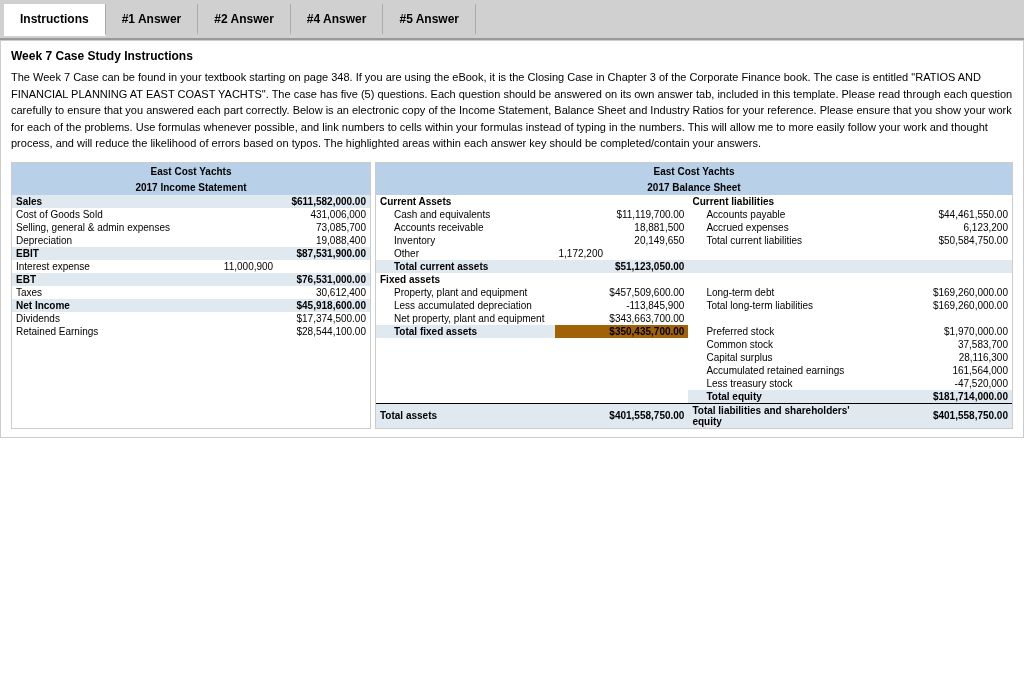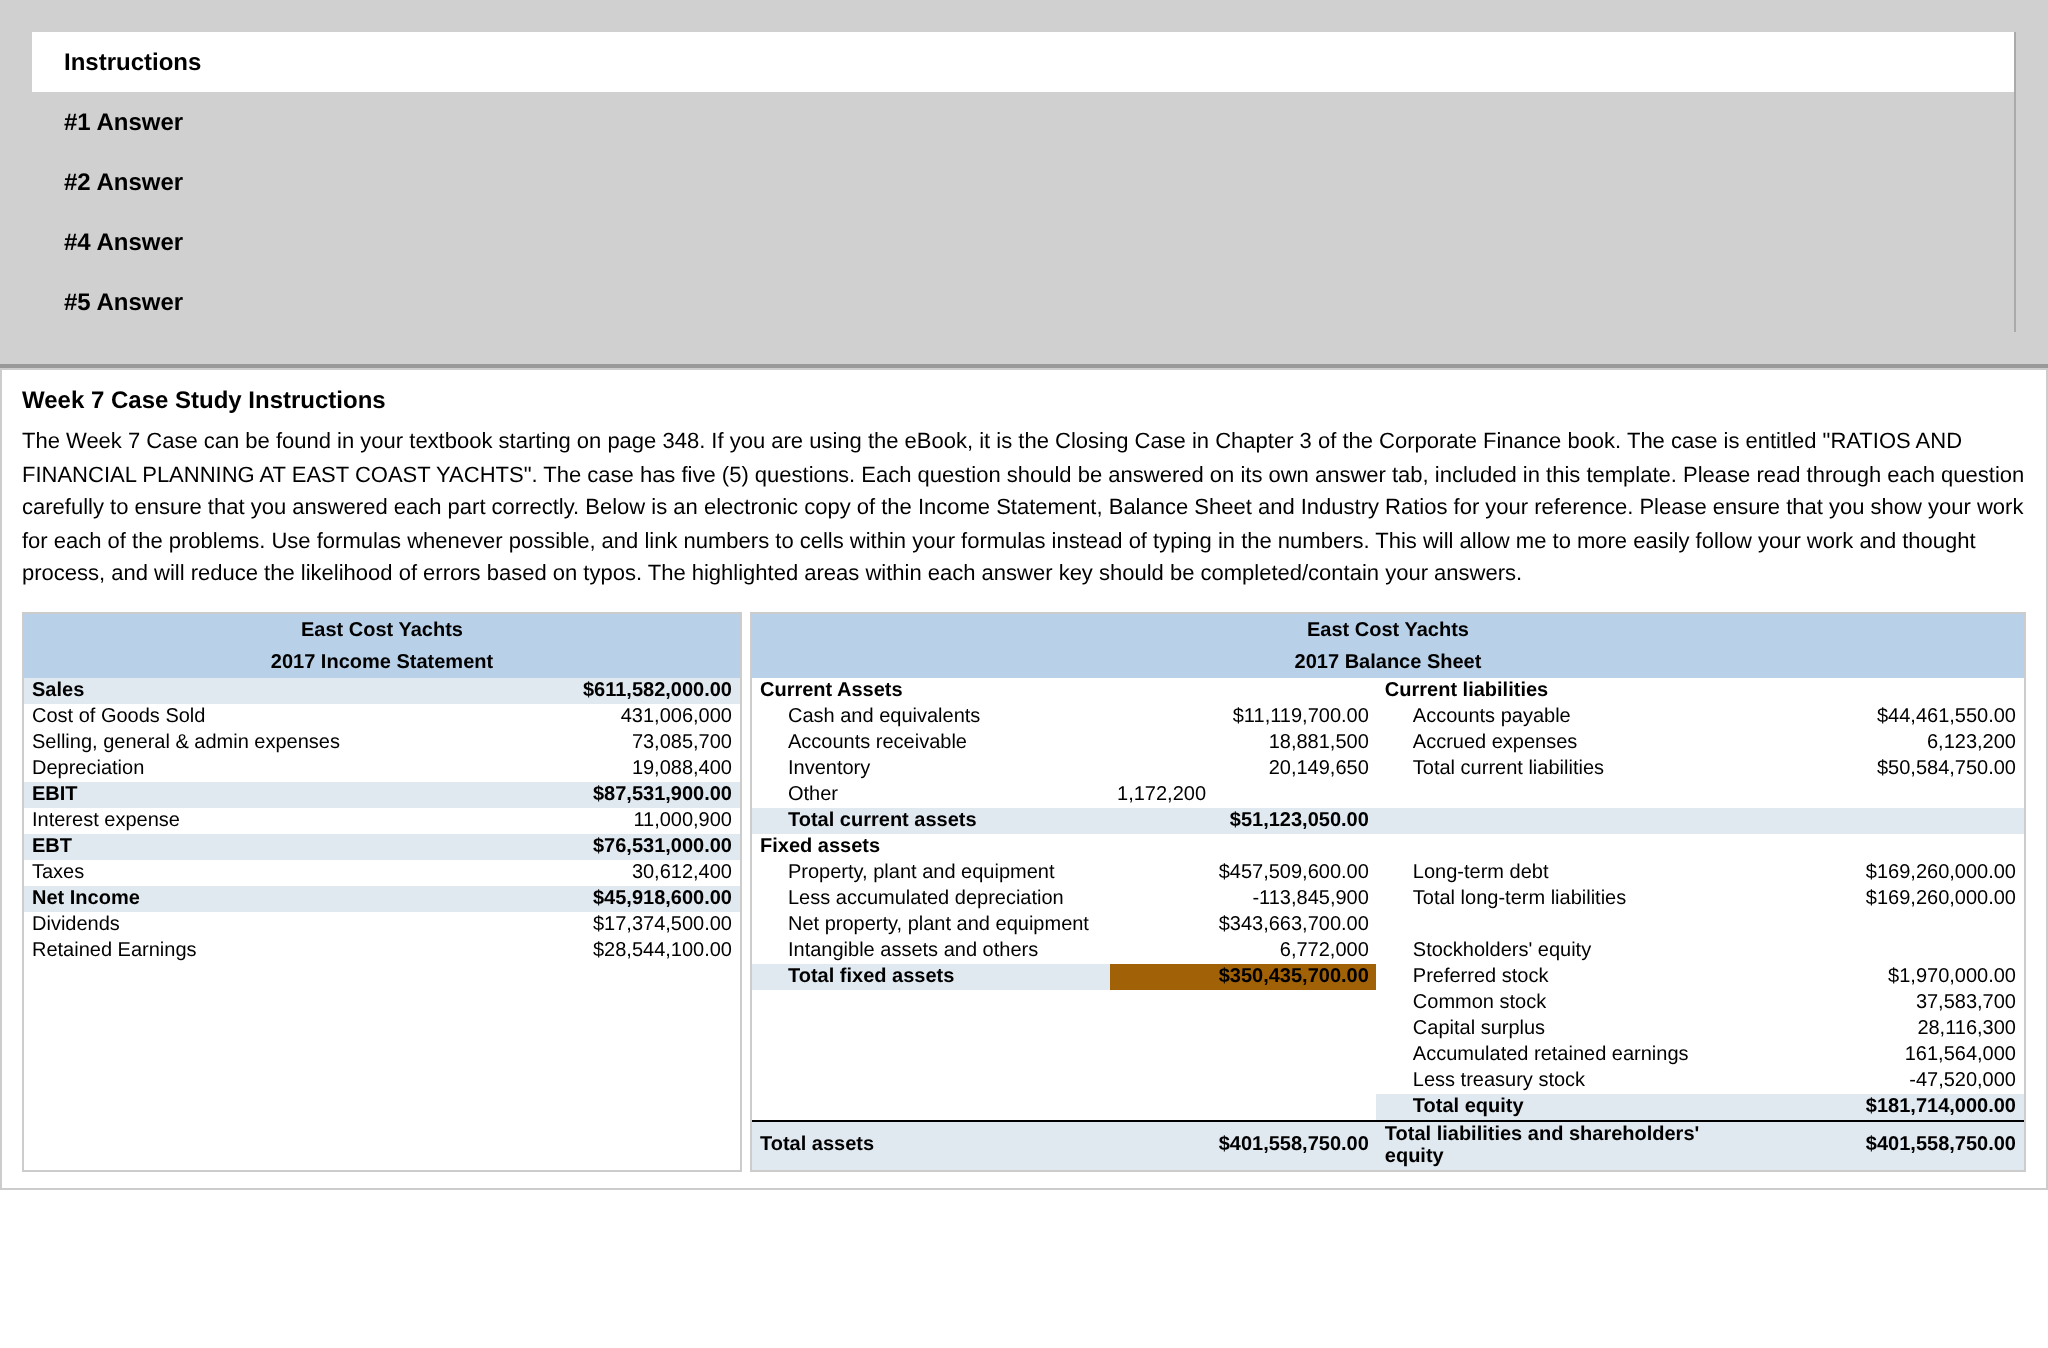--- a/index.html
+++ b/index.html
@@ -1,24 +1,24 @@
 <!DOCTYPE html>
 <html><head>
   <meta charset="utf-8">
   <style>
     * { margin: 0; padding: 0; box-sizing: border-box; }
     body { font-family: Arial, sans-serif; font-size: 11px; background: #fff; }
 
     
     .tab-bar {
       display: flex;
-      flex-direction: column;
+      flex-direction: row;
       background: #d0d0d0;
       border-bottom: 2px solid #999;
-      padding: 16px;
+      padding: 4px;
     }
     .tab {
       padding: 8px 16px;
       cursor: pointer;
       font-size: 12px;
       font-weight: bold;
       border-right: 1px solid #aaa;
       background: #d0d0d0;
       color: #000;
       white-space: nowrap;
@@ -139,21 +139,21 @@
             <tr>
               <td style="width: 180px;">Depreciation</td>
               <td style="text-align: right; width: 130px;">19,088,400</td>
             </tr>
             <tr>
               <td style="width: 180px; font-weight: bold; background: rgb(224, 232, 240);">EBIT</td>
               <td style="text-align: right; width: 130px; font-weight: bold; background: rgb(224, 232, 240);">$87,531,900.00</td>
             </tr>
             <tr>
               <td style="width: 180px;">Interest expense</td>
-              <td style="text-align: right; width: 130px;">11,000,900</td>
+              <td style="width: 130px;">11,000,900</td>
             </tr>
             <tr>
               <td style="width: 180px; font-weight: bold; background: rgb(224, 232, 240);">EBT</td>
               <td style="text-align: right; width: 130px; font-weight: bold; background: rgb(224, 232, 240);">$76,531,000.00</td>
             </tr>
             <tr>
               <td style="width: 180px;">Taxes</td>
               <td style="text-align: right; width: 130px;">30,612,400</td>
             </tr>
             <tr>
@@ -237,26 +237,20 @@
               <td style="width: 175px; padding-left: 18px;">Total long-term liabilities</td>
               <td style="width: 115px; text-align: right;">$169,260,000.00</td>
             </tr>
             <tr>
               <td style="width: 160px; padding-left: 18px;">Net property, plant and equipment</td>
               <td style="width: 120px; text-align: right;">$343,663,700.00</td>
               <td style="width: 175px; padding-left: 18px;"></td>
               <td style="width: 115px; text-align: right;"></td>
             </tr>
             <tr>
-              <td style="width: 160px; padding-left: 18px;">Intangible assets and others</td>
-              <td style="width: 120px; text-align: right;">6,772,000</td>
-              <td style="width: 175px; padding-left: 18px;">Stockholders' equity</td>
-              <td style="width: 115px; text-align: right;"></td>
-            </tr>
-            <tr>
               <td style="padding-left: 18px; font-weight: bold; background: rgb(224, 232, 240);">Total fixed assets</td>
               <td style="text-align: right; font-weight: bold; background: #a16207;">$350,435,700.00</td>
               <td style="padding-left: 18px;">Preferred stock</td>
               <td style="text-align: right;">$1,970,000.00</td>
             </tr>
             <tr>
               <td style="width: 160px; padding-left: 18px;"></td>
               <td style="width: 120px; text-align: right;"></td>
               <td style="width: 175px; padding-left: 18px;">Common stock</td>
               <td style="width: 115px; text-align: right;">37,583,700</td>

